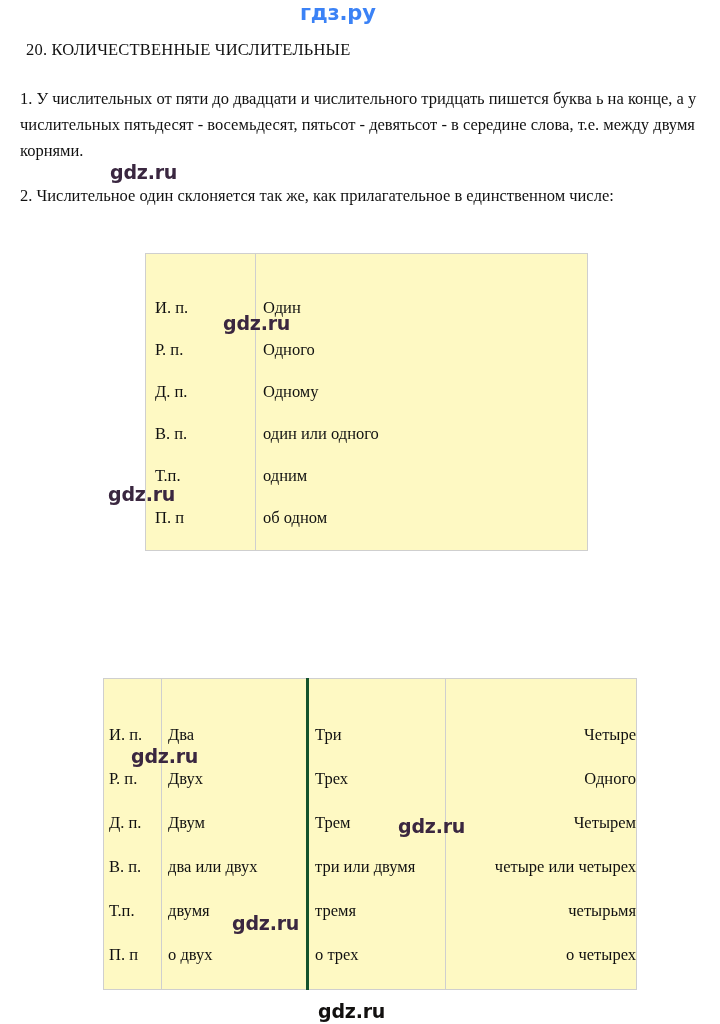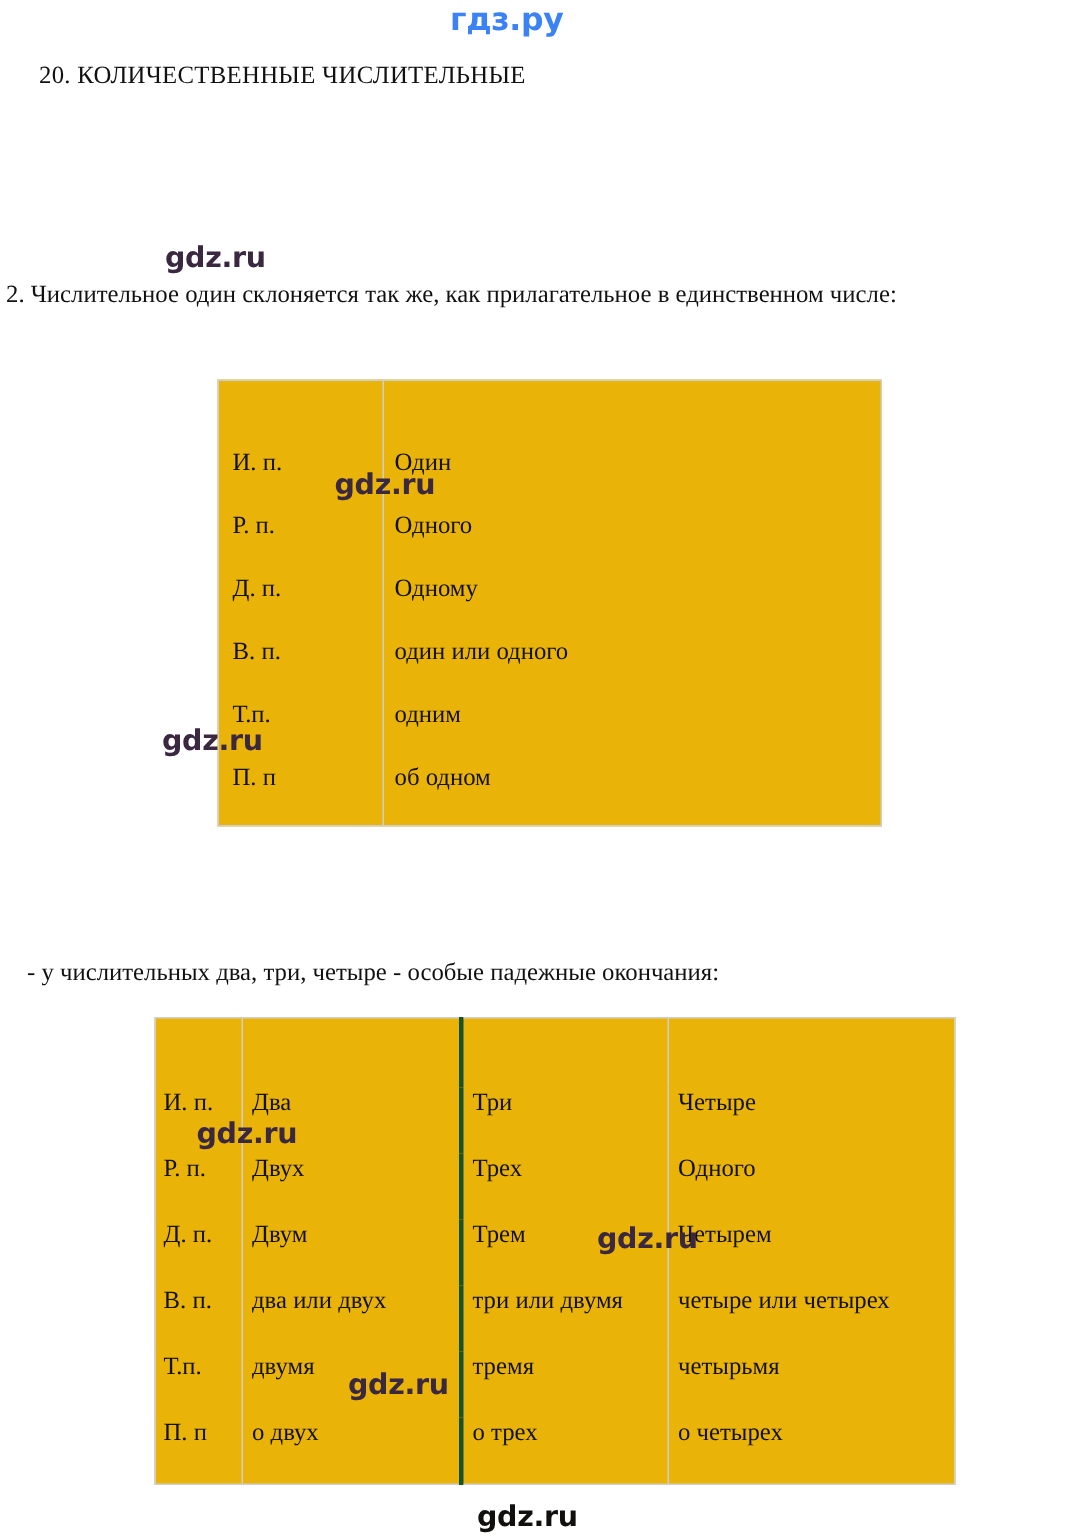--- a/index.html
+++ b/index.html
@@ -57,27 +57,27 @@
     font-size: 16.5px;
     letter-spacing: 0.2px;
     white-space: nowrap;
   }
   .para {
     position: absolute;
     font-size: 16.5px;
     line-height: 26px;
   }
   .para-1 { left: 20px; top: 86px; width: 684px; }
-  .para-2 { left: 4px; top: 183px; width: 690px; }
+  .para-2 { left: 20px; top: 183px; width: 690px; }
   .para-3 { left: 18px; top: 635px; width: 690px; }
 
   
   .tbl {
     position: absolute;
-    background: #eab308;
+    background: #fef9c3;
     border: 1px solid #cfcfcf;
     box-sizing: border-box;
     border-collapse: collapse;
     font-size: 16.5px;
   }
   .tbl td {
     border: none;
     padding: 0;
     vertical-align: top;
     background: transparent;
@@ -100,35 +100,36 @@
 
   #table-two {
     left: 103px;
     top: 678px;
     width: 534px;
     height: 312px;
   }
   #table-two .c1 { width: 52px; border-right: 1px solid #cfcfcf; }
   #table-two .c2 { width: 138px; border-right: 3px solid #14532d; }
   #table-two .c3 { width: 130px; border-right: 1px solid #cfcfcf; }
-  #table-two .c4 { width: auto; }
+  #table-two .c4 { width: auto; text-align: right; }
   #table-two .spacer-row td { height: 44px; }
   #table-two .r td { height: 42.5px; }
   #table-two td.cell { padding-left: 6px; }
   #table-two td.c1.cell { padding-left: 5px; }
 </style>
 </head>
 <body>
 
 <div class="page">
 
   <div class="wm wm-top">гдз.ру</div>
 
   <div class="doc-title">20.  КОЛИЧЕСТВЕННЫЕ ЧИСЛИТЕЛЬНЫЕ</div>
 
+  <div class="para para-1">1. У числительных от пяти до двадцати и числительного тридцать пишется буква ь на конце, а у числительных пятьдесят - восемьдесят, пятьсот - девятьсот - в середине слова, т.е. между двумя корнями.</div>
 
   <div class="wm wm-a">gdz.ru</div>
 
   <div class="para para-2">2. Числительное один склоняется так же, как прилагательное в единственном числе:</div>
 
   <table class="tbl" id="table-one">
     <tbody>
         <tr class="spacer-row">
       <td class="col-case"></td>
       <td></td>
@@ -156,21 +157,20 @@
     <tr class="r">
       <td class="col-case case-lbl">П. п</td>
       <td class="val">об одном</td>
     </tr>
   </tbody>
     </table>
 
   <div class="wm wm-b">gdz.ru</div>
   <div class="wm wm-c">gdz.ru</div>
 
-  <div class="para para-3">- у числительных два, три, четыре - особые падежные окончания:</div>
 
   <table class="tbl" id="table-two">
     <tbody>
         <tr class="spacer-row">
       <td class="c1"></td>
       <td class="c2"></td>
       <td class="c3"></td>
       <td class="c4"></td>
     </tr>
     <tr class="r">

